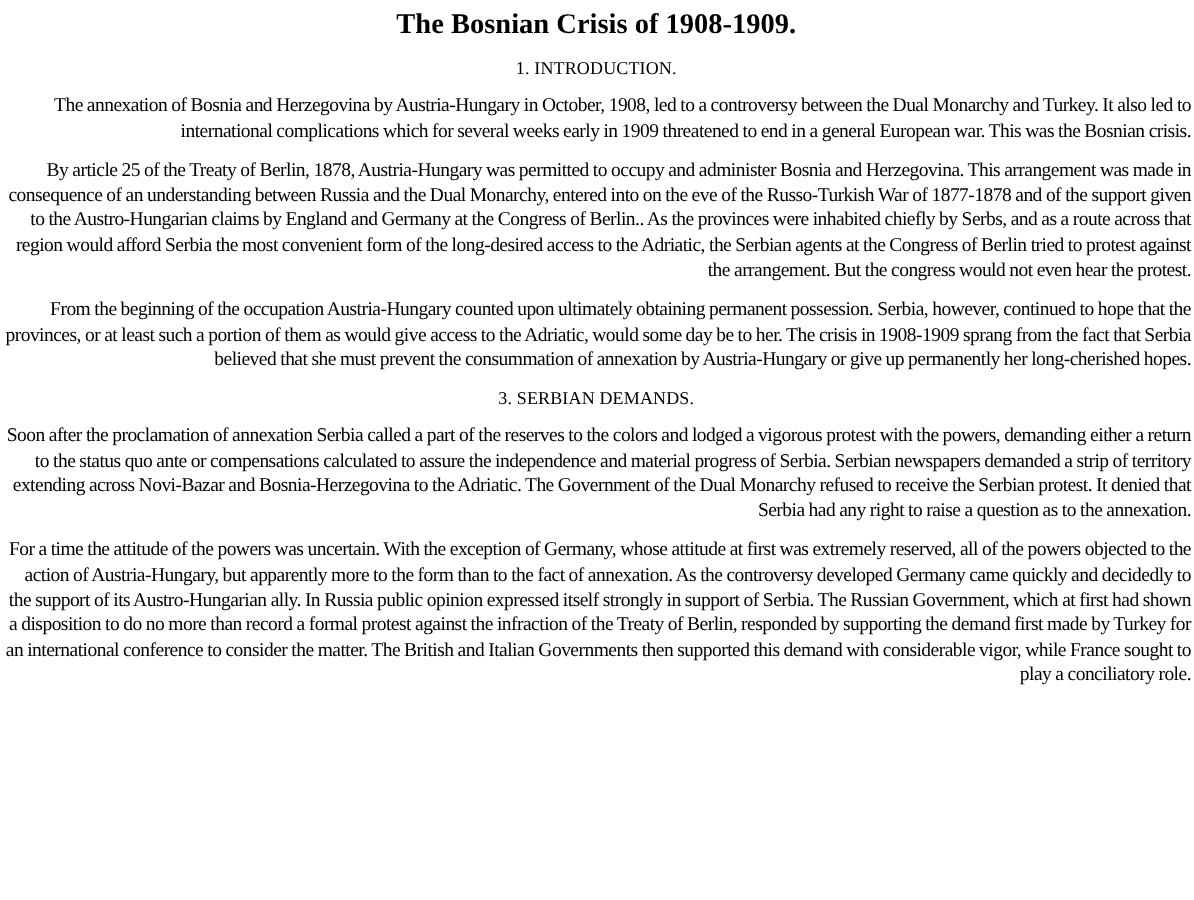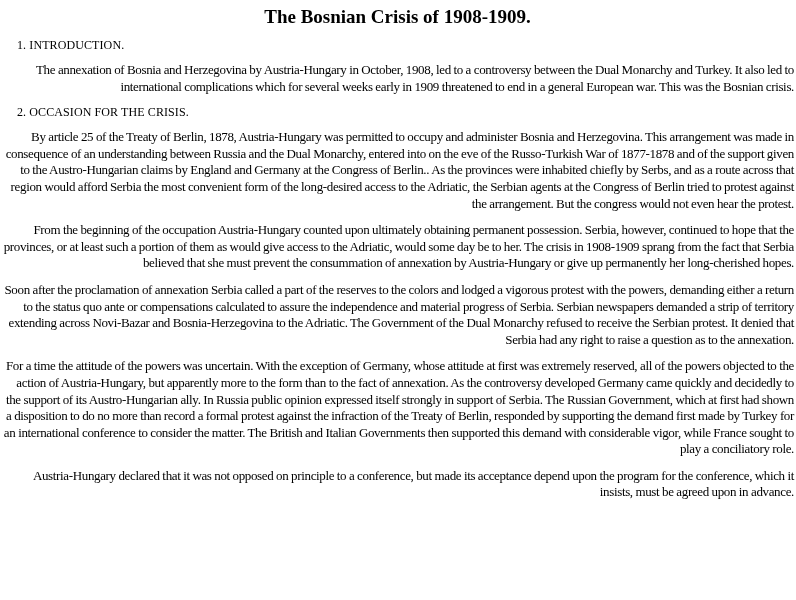--- a/index.html
+++ b/index.html
@@ -23,22 +23,22 @@
     line-height: 22px;
     font-weight: bold;
     text-align: center;
     margin: 6px 0 10px 0;
     letter-spacing: 0;
   }
   .sec-heading {
     font-size: 12px;
     line-height: 14px;
     font-weight: normal;
-    text-align: left;
-    margin: 10px 16px;
+    text-align: center;
+    margin: 10px 0;
     letter-spacing: 0.1px;
   }
   .para {
     font-size: 13px;
     line-height: 16.6px;
     letter-spacing: -0.35px;
     word-spacing: -0.2px;
     text-align: right;
     margin: 10px 0;
   }
@@ -46,23 +46,22 @@
 </head>
 <body>
 
 <div class="page">
 
   <div class="doc-title">The Bosnian Crisis of 1908-1909.</div>
 
   <div class="sec-heading">1. INTRODUCTION.</div>
   <p class="para">The annexation of Bosnia and Herzegovina by Austria-Hungary in October, 1908, led to a controversy between the Dual Monarchy and Turkey. It also led to international complications which for several weeks early in 1909 threatened to end in a general European war. This was the Bosnian crisis.</p>
 
-  <div class="sec-heading">2. OCCASION FOR THE CRISIS.</div>
   <p class="para">By article 25 of the Treaty of Berlin, 1878, Austria-Hungary was permitted to occupy and administer Bosnia and Herzegovina. This arrangement was made in consequence of an understanding between Russia and the Dual Monarchy, entered into on the eve of the Russo-Turkish War of 1877-1878 and of the support given to the Austro-Hungarian claims by England and Germany at the Congress of Berlin.. As the provinces were inhabited chiefly by Serbs, and as a route across that region would afford Serbia the most convenient form of the long-desired access to the Adriatic, the Serbian agents at the Congress of Berlin tried to protest against the arrangement. But the congress would not even hear the protest.</p>
   <p class="para">From the beginning of the occupation Austria-Hungary counted upon ultimately obtaining permanent possession. Serbia, however, continued to hope that the provinces, or at least such a portion of them as would give access to the Adriatic, would some day be to her. The crisis in 1908-1909 sprang from the fact that Serbia believed that she must prevent the consummation of annexation by Austria-Hungary or give up permanently her long-cherished hopes.</p>
 
+  <div class="sec-heading">3. SERBIAN DEMANDS.</div>
   <p class="para">Soon after the proclamation of annexation Serbia called a part of the reserves to the colors and lodged a vigorous protest with the powers, demanding either a return to the status quo ante or compensations calculated to assure the independence and material progress of Serbia. Serbian newspapers demanded a strip of territory extending across Novi-Bazar and Bosnia-Herzegovina to the Adriatic. The Government of the Dual Monarchy refused to receive the Serbian protest. It denied that Serbia had any right to raise a question as to the annexation.</p>
 
   <p class="para">For a time the attitude of the powers was uncertain. With the exception of Germany, whose attitude at first was extremely reserved, all of the powers objected to the action of Austria-Hungary, but apparently more to the form than to the fact of annexation. As the controversy developed Germany came quickly and decidedly to the support of its Austro-Hungarian ally. In Russia public opinion expressed itself strongly in support of Serbia. The Russian Government, which at first had shown a disposition to do no more than record a formal protest against the infraction of the Treaty of Berlin, responded by supporting the demand first made by Turkey for an international conference to consider the matter. The British and Italian Governments then supported this demand with considerable vigor, while France sought to play a conciliatory role.</p>
 
-  <p class="para">Austria-Hungary declared that it was not opposed on principle to a conference, but made its acceptance depend upon the program for the conference, which it insists, must be agreed upon in advance.</p>
 
 </div>
 
 </body></html>

